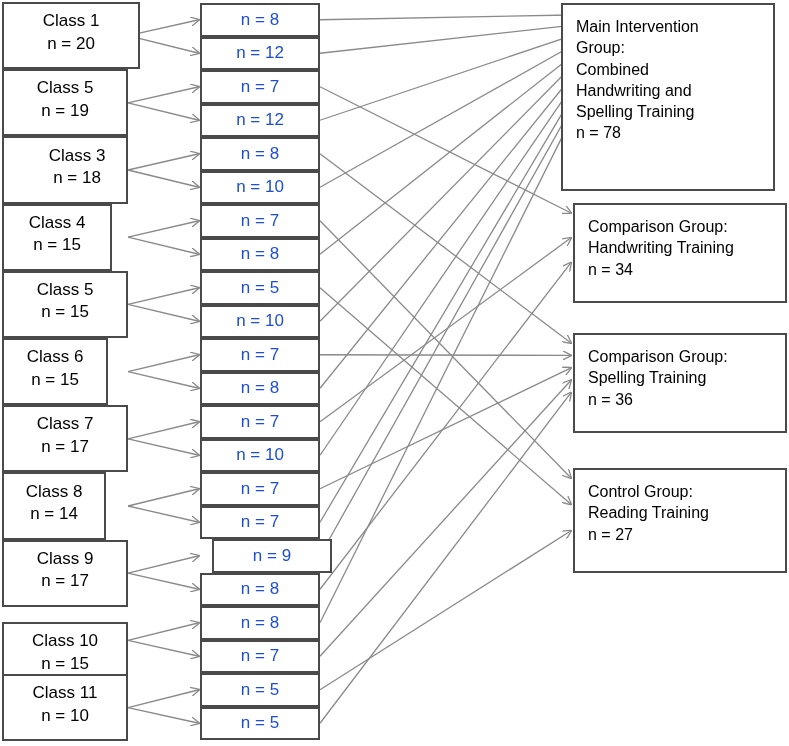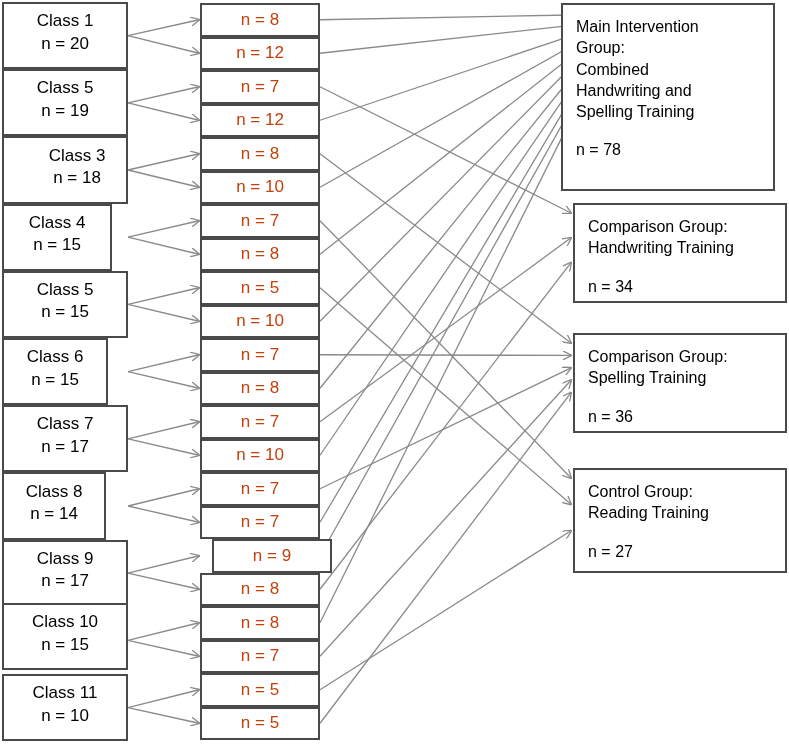--- a/index.html
+++ b/index.html
@@ -39,33 +39,33 @@
     display: flex;
     flex-direction: column;
     align-items: center;
     justify-content: center;
     padding-bottom: 6px;
   }
   .class-box .cb-line { display: block; white-space: pre; }
   .split-box {
     text-align: center;
     font-size: 17px;
-    color: #c2410c;
+    color: #1d4ed8;
     display: flex;
     align-items: center;
     justify-content: center;
   }
   .group-box {
     font-size: 16px;
     color: #000000;
     line-height: 1.33;
     padding: 11px 13px 10px 13px;
   }
   .group-box .gb-line { display: block; white-space: pre; }
-  .group-box .gb-n { display: block; margin-top: 17px; white-space: pre; }
+  .group-box .gb-n { display: block; white-space: pre; }
 </style>
 </head>
 <body>
 
 <div id="diagram">
 
   <svg id="connector-layer" viewBox="0 0 789 746" width="789" height="746" xmlns="http://www.w3.org/2000/svg">
     <defs>
       <marker id="arrowhead" viewBox="0 0 10 10" refX="9" refY="5" markerWidth="7" markerHeight="7" orient="auto-start-reverse">
         <path d="M 0 0 L 10 5 L 0 10" fill="none" stroke="#8a8a8a" stroke-width="1.4"></path>
@@ -115,21 +115,21 @@
         <line x1="320" y1="488.75" x2="571" y2="367.8" stroke="#8a8a8a" stroke-width="1.3" marker-end="url(#arrowhead)"></line>
         <line x1="320" y1="656.25" x2="571" y2="380.2" stroke="#8a8a8a" stroke-width="1.3" marker-end="url(#arrowhead)"></line>
         <line x1="320" y1="723.25" x2="571" y2="392.6" stroke="#8a8a8a" stroke-width="1.3" marker-end="url(#arrowhead)"></line>
         <line x1="320" y1="220.75" x2="571" y2="478" stroke="#8a8a8a" stroke-width="1.3" marker-end="url(#arrowhead)"></line>
         <line x1="320" y1="287.75" x2="571" y2="504.35" stroke="#8a8a8a" stroke-width="1.3" marker-end="url(#arrowhead)"></line>
         <line x1="320" y1="689.75" x2="571" y2="530.7" stroke="#8a8a8a" stroke-width="1.3" marker-end="url(#arrowhead)"></line>
       </g>
   </svg>
 
   <div id="class-column">
-      <div class="box class-box" style="left: 2px; top: 2px; width: 126px; height: 67.2px;">
+      <div class="box class-box" style="left: 2px; top: 2px; width: 138px; height: 67.2px;">
         <span class="cb-line">Class 1</span>
         <span class="cb-line">n = 20</span>
       </div>
       <div class="box class-box" style="left: 2px; top: 69.2px; width: 126px; height: 67.2px;">
         <span class="cb-line">Class 5</span>
         <span class="cb-line">n = 19</span>
       </div>
       <div class="box class-box" style="left: 2px; top: 136.4px; width: 126px; height: 67.2px; padding-left: 24px;">
         <span class="cb-line">Class 3</span>
         <span class="cb-line">n = 18</span>
@@ -151,21 +151,21 @@
         <span class="cb-line">n = 17</span>
       </div>
       <div class="box class-box" style="left: 2px; top: 472.4px; width: 104px; height: 67.2px;">
         <span class="cb-line">Class 8</span>
         <span class="cb-line">n = 14</span>
       </div>
       <div class="box class-box" style="left: 2px; top: 539.6px; width: 126px; height: 67.2px;">
         <span class="cb-line">Class 9</span>
         <span class="cb-line">n = 17</span>
       </div>
-      <div class="box class-box" style="left: 2px; top: 603px; width: 126px; height: 67.2px; align-items: center;">
+      <div class="box class-box" style="left: 2px; top: 622px; width: 126px; height: 67.2px; align-items: center;">
         <span class="cb-line">Class 10</span>
         <span class="cb-line">n = 15</span>
       </div>
       <div class="box class-box" style="left: 2px; top: 674px; width: 126px; height: 67.2px;">
         <span class="cb-line">Class 11</span>
         <span class="cb-line">n = 10</span>
       </div>
     </div>
   <div id="split-column">
       <div class="box split-box" style="left: 200px; top: 3px; width: 120px; height: 33.5px;">

